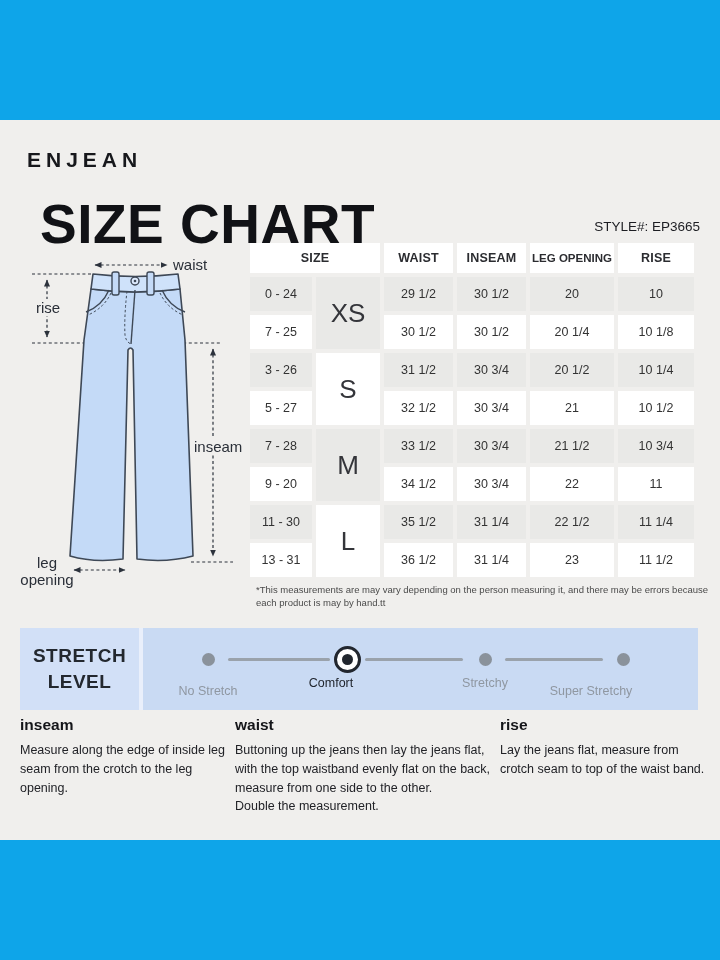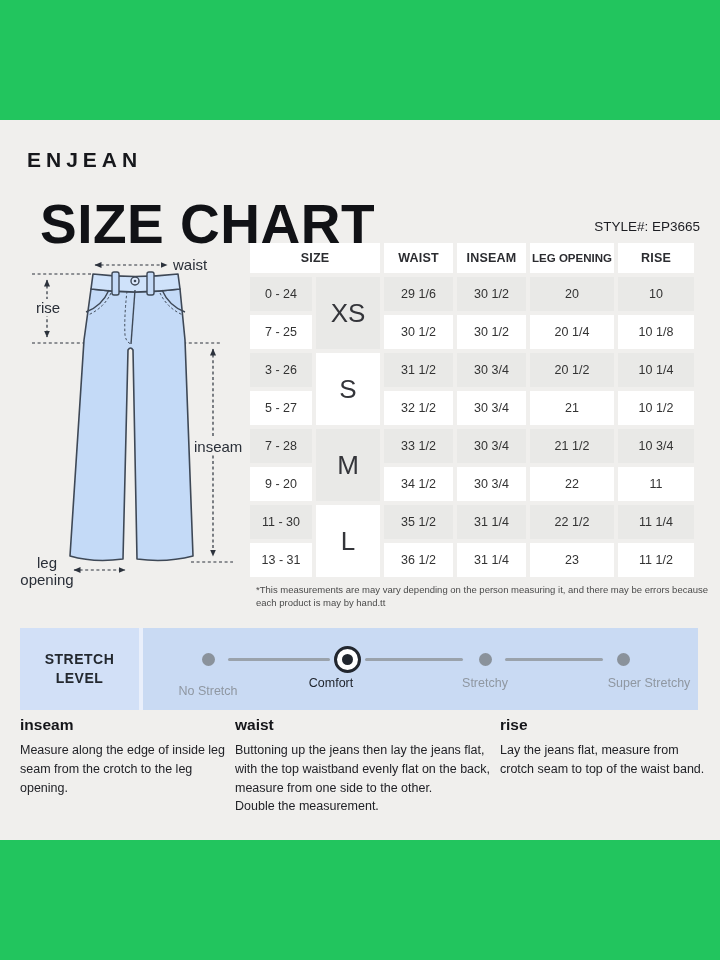--- a/index.html
+++ b/index.html
@@ -1,17 +1,17 @@
 <!DOCTYPE html>
 <html><head>
 <meta charset="utf-8">
 <style>
   html,body { margin:0; padding:0; background:#fff; }
   .canvas {
-    position:relative; width:720px; height:960px; background:#22c55e;
+    position:relative; width:720px; height:960px; background:#0ea5e9;
     font-family:"Liberation Sans", sans-serif; color:#1c1d22; overflow:hidden;
   }
   .content {
     position:absolute; left:0; top:120px; width:720px; height:720px;
     background:#f0efed;
   }
   
   .brand { position:absolute; left:27px; top:28px; font-size:21px; font-weight:bold; letter-spacing:5px; color:#17181c; }
   .title { position:absolute; left:24px; top:56px; margin:16px; font-size:55px; font-weight:bold; letter-spacing:0.5px; color:#111216; }
   .style-no { position:absolute; right:20px; top:99px; font-size:13.5px; font-weight:normal; color:#1c1d22; }
@@ -43,31 +43,31 @@
   .w-size1{width:62px;} .w-size2{width:64px;} .w-waist{width:69px;}
   .w-inseam{width:69px;} .w-legop{width:84px;} .w-rise{width:76px;}
   th.th-legop { font-size:11.5px; letter-spacing:0; }
 
   .footnotes { position:absolute; left:256px; top:464px; width:452px; font-size:9.5px; line-height:1.32; color:#4b4b4b; }
 
   
   .stretch-band { position:absolute; left:20px; top:508px; width:678px; height:82px; background:#c9daf3; }
   .stretch-box { position:absolute; left:0; top:0; width:119px; height:82px; background:#d2e0f7;
     display:flex; align-items:center; justify-content:center; text-align:center;
-    font-size:14px; font-weight:bold; letter-spacing:0.5px; line-height:1.35; color:#23282f; padding:0 18px; box-sizing:border-box; }
+    font-size:19px; font-weight:bold; letter-spacing:0.5px; line-height:1.35; color:#23282f; padding:0 18px; box-sizing:border-box; }
   .stretch-divider { position:absolute; left:119px; top:0; width:4px; height:82px; background:#e9effb; }
   .track-seg { position:absolute; top:30px; height:3px; background:#9aa2ab; border-radius:2px; }
   .seg1{left:208px;width:102px;} .seg2{left:345px;width:98px;} .seg3{left:485px;width:98px;}
   .dot { position:absolute; top:24.5px; width:13px; height:13px; border-radius:50%; background:#8a929b; cursor:pointer; }
   .dot1{left:181.5px;} .dot3{left:458.5px;} .dot4{left:596.5px;}
   .dot-ring { position:absolute; left:313.5px; top:17.5px; width:27px; height:27px; border-radius:50%;
     background:#ffffff; border:3px solid #21262e; box-sizing:border-box; display:flex; align-items:center; justify-content:center; cursor:pointer; }
   .dot-inner { width:11px; height:11px; border-radius:50%; background:#21262e; }
   .s-label { position:absolute; top:48px; width:140px; text-align:center; font-size:12.5px; color:#8f97a1; cursor:pointer; }
-  .sl1{left:118px;margin-top:8px;} .sl2{left:241px; color:#21262e;text-align:center;} .sl3{left:395px;} .sl4{left:559px;}
+  .sl1{left:118px;margin-top:8px;} .sl2{left:241px; color:#21262e;text-align:center;} .sl3{left:395px;} .sl4{left:501px;margin-top:8px;}
 
   
   .guide-col { position:absolute; top:596px; }
   .gc1{left:20px; width:212px;} .gc2{left:235px; width:258px;} .gc3{left:500px; width:205px;}
   .g-title { font-size:15.5px; font-weight:bold; color:#141519; margin:0 0 7px 0; }
   .g-text { font-size:12.5px; line-height:1.5; color:#212227; }
 </style>
 </head>
 <body>
 
@@ -130,21 +130,21 @@
           <th>WAIST</th>
           <th>INSEAM</th>
           <th class="th-legop">LEG OPENING</th>
           <th>RISE</th>
         </tr>
       </thead>
       <tbody>
         <tr>
           <td class="cg">0 - 24</td>
           <td class="cg letter" rowspan="2">XS</td>
-          <td class="cg">29 1/6</td>
+          <td class="cg">29 1/2</td>
           <td class="cg">30 1/2</td>
           <td class="cg">20</td>
           <td class="cg">10</td>
         </tr>
         <tr>
           <td class="cw">7 - 25</td>
           <td class="cw">30 1/2</td>
           <td class="cw">30 1/2</td>
           <td class="cw">20 1/4</td>
           <td class="cw">10 1/8</td>

